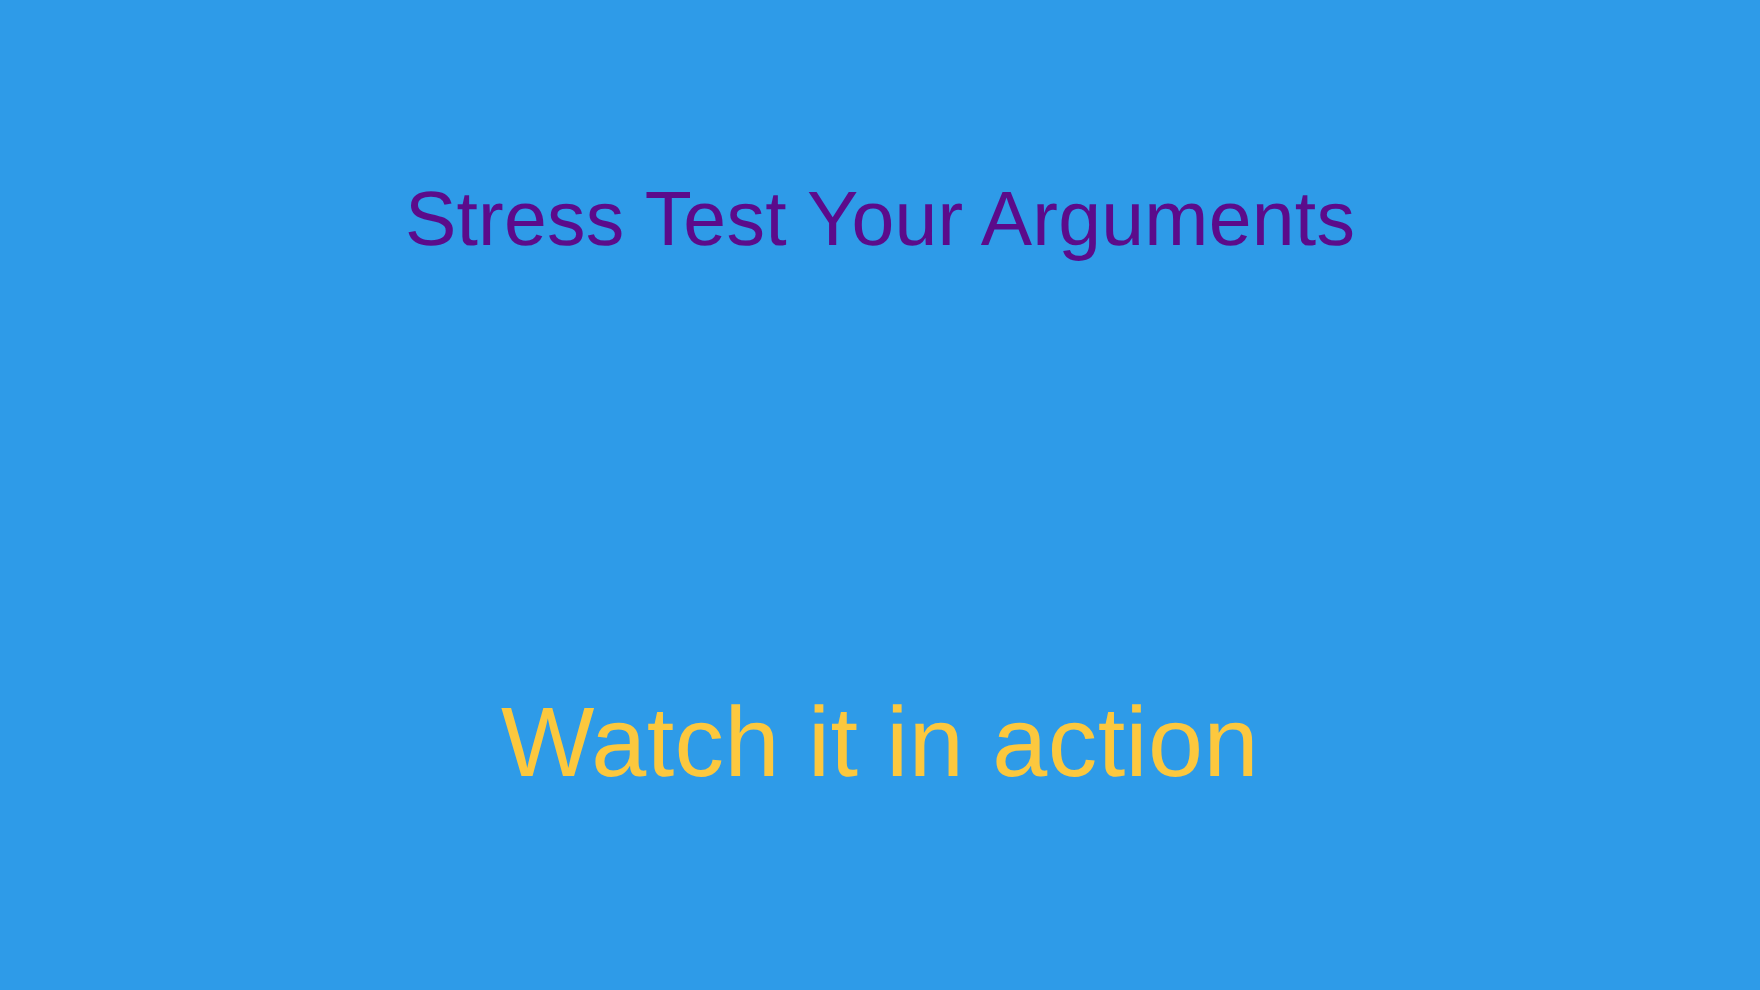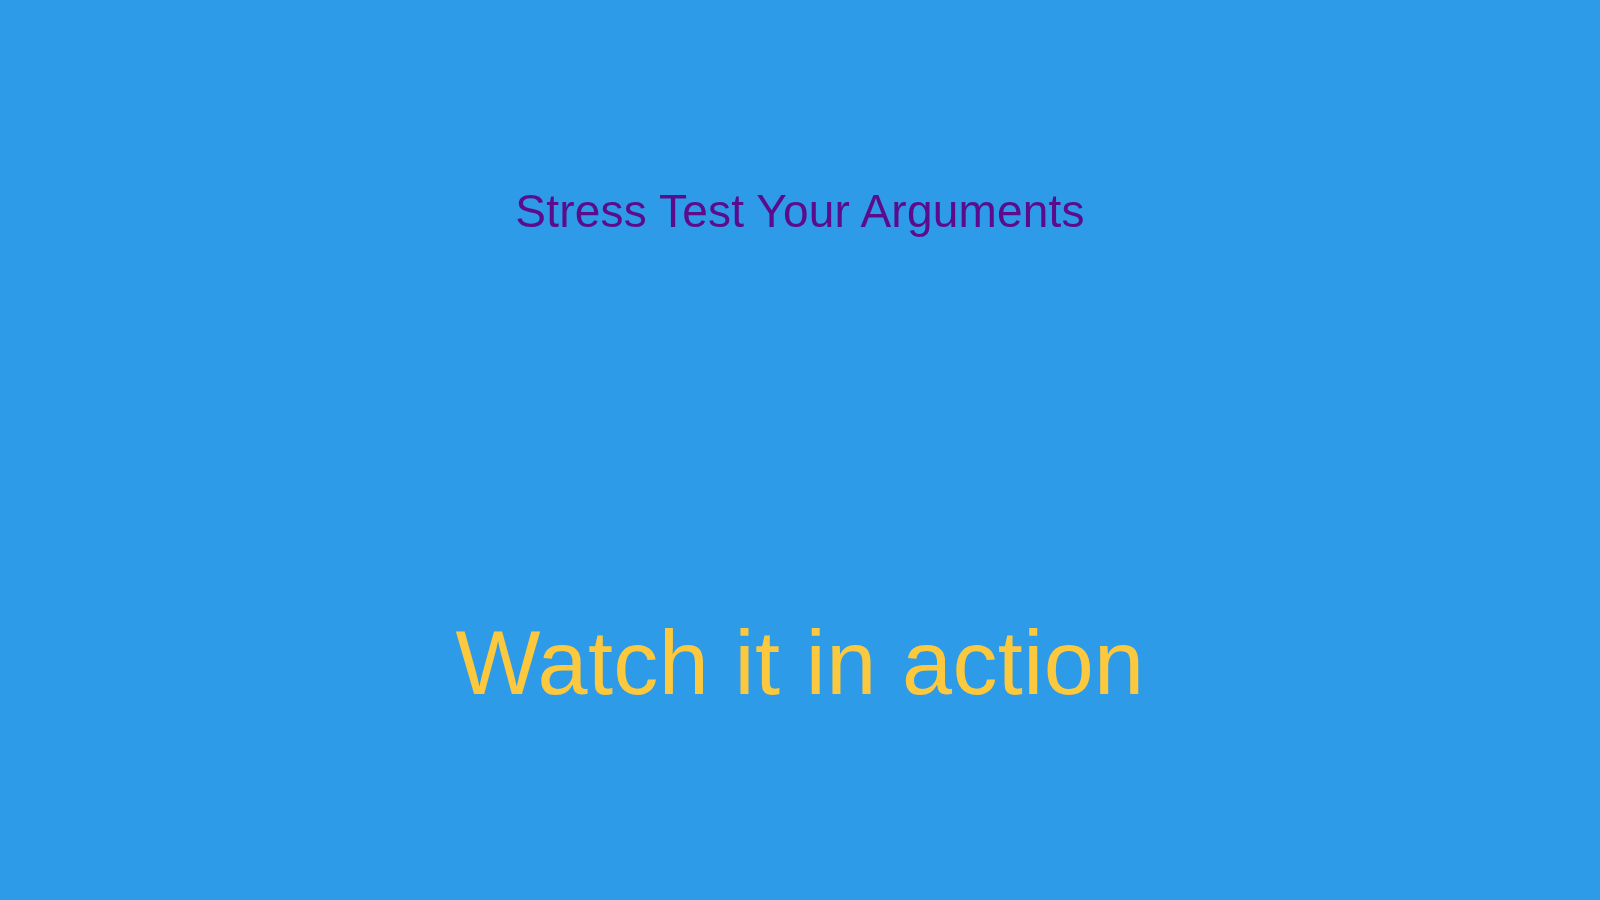--- a/index.html
+++ b/index.html
@@ -34,21 +34,21 @@
     display: flex;
     align-items: flex-end;
     justify-content: center;
     padding-bottom: 186px;
     box-sizing: border-box;
   }
 
   .headline {
     margin: 0;
     font-family: "Liberation Sans", sans-serif;
-    font-size: 46px;
+    font-size: 70px;
     font-weight: 400;
     line-height: 1;
     letter-spacing: 0.2px;
     color: #5b0b8b;
     text-align: center;
     white-space: nowrap;
   }
 
   
   .subheadline-block {
@@ -58,21 +58,21 @@
     width: 1600px;
     height: 480px;
     display: flex;
     align-items: flex-start;
     justify-content: center;
     padding-top: 198px;
     box-sizing: border-box;
   }
 
   .subheadline {
-    margin: 0;
+    margin: 12px;
     font-family: "Liberation Sans", sans-serif;
     font-size: 90px;
     font-weight: 400;
     line-height: 1;
     letter-spacing: 0.4px;
     color: #fcc83e;
     text-align: center;
     white-space: nowrap;
   }
 </style>

